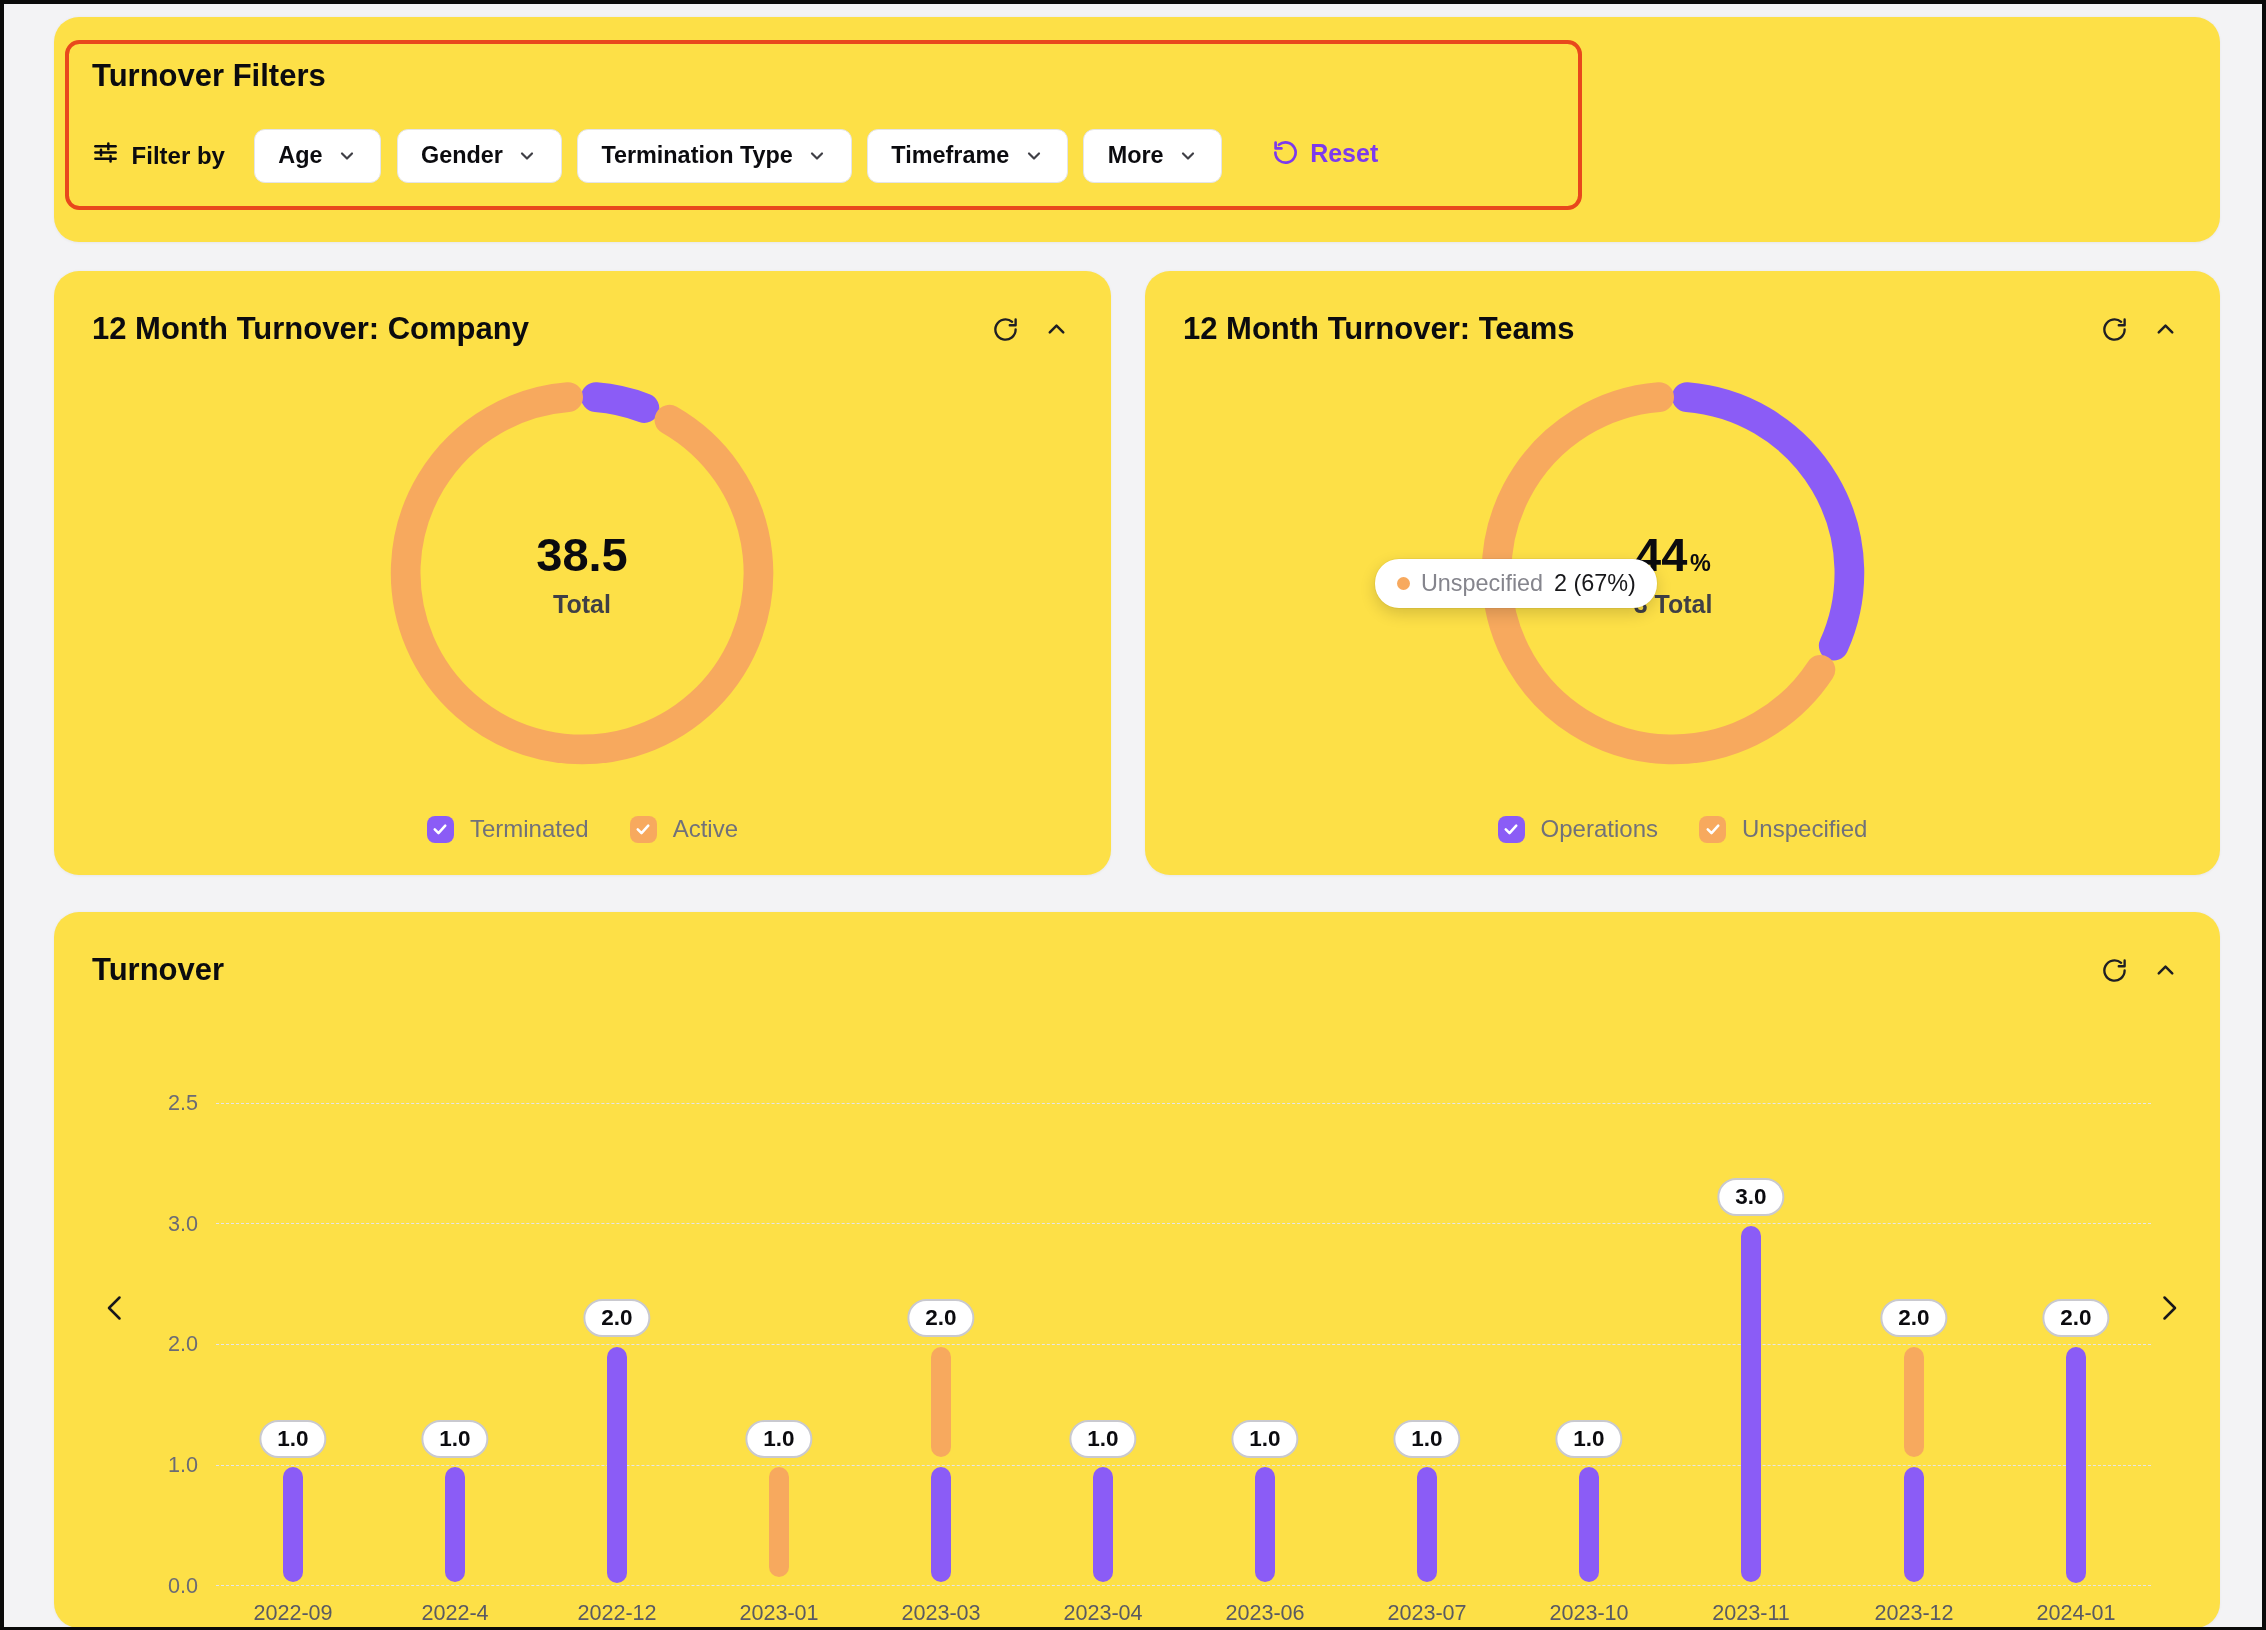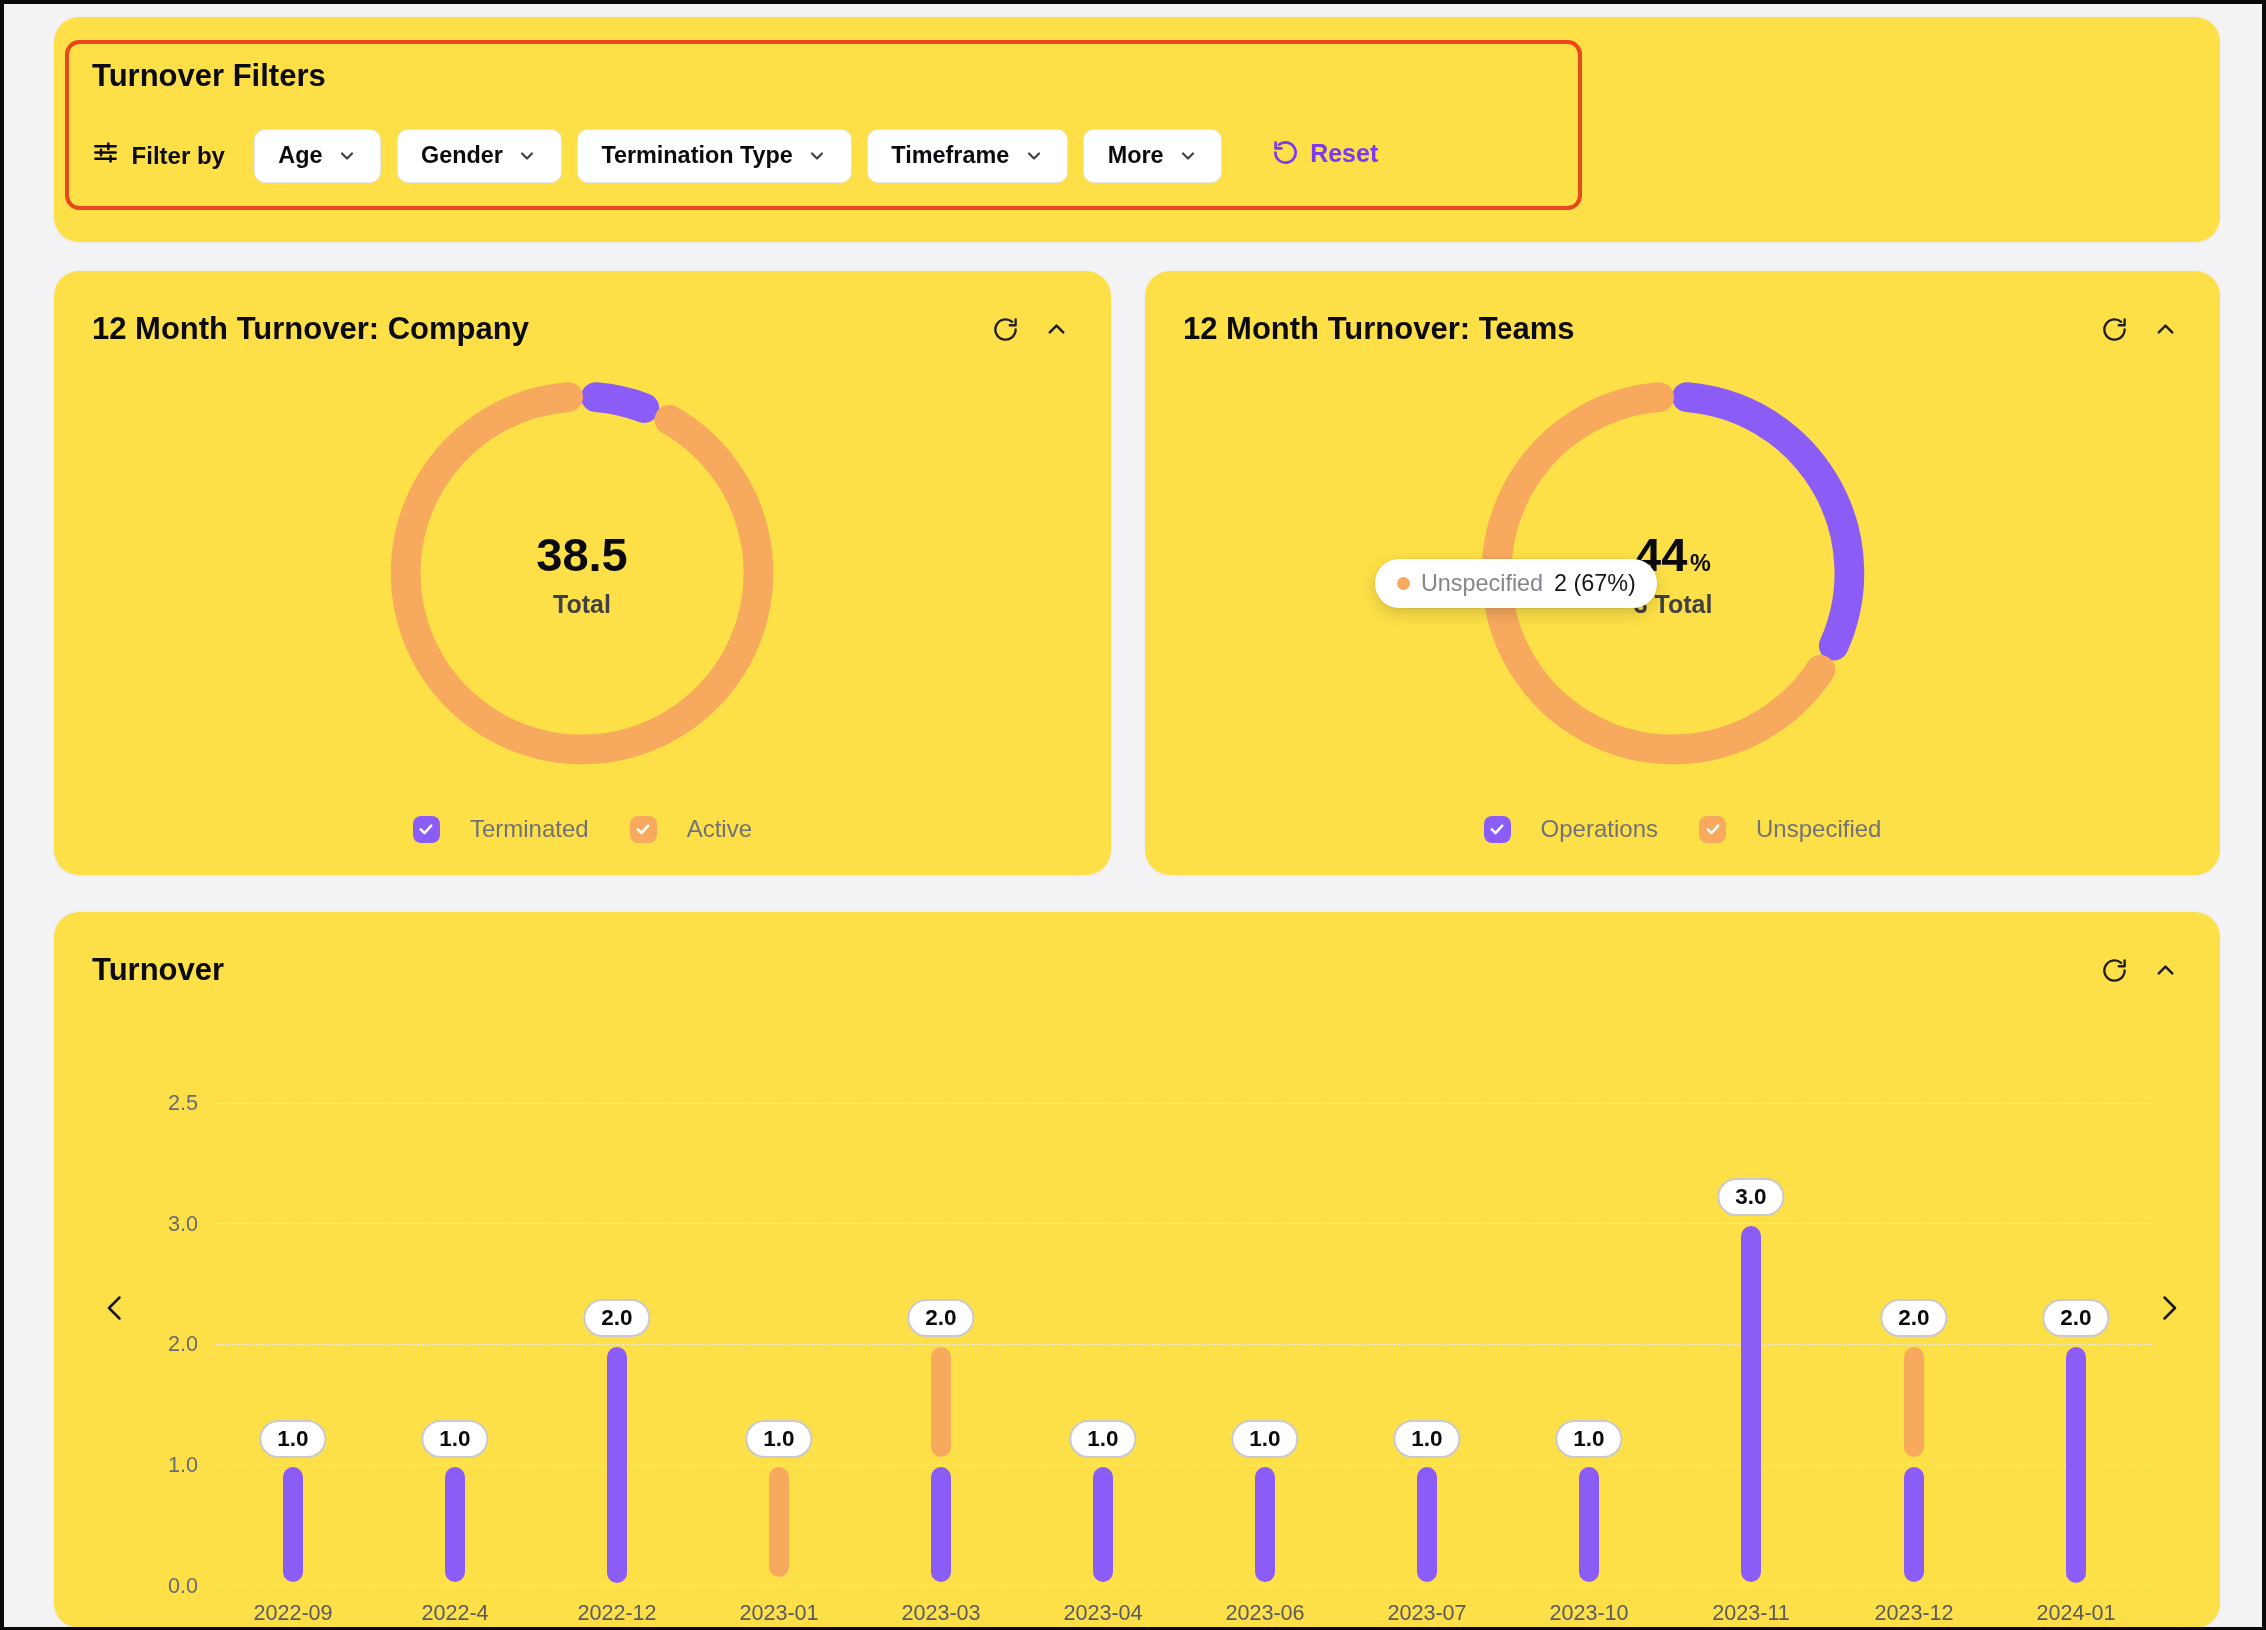--- a/index.html
+++ b/index.html
@@ -51,21 +51,21 @@
   .donut-wrap svg { position: absolute; inset: 0; }
   .donut-center {
     position: absolute; inset: 0; display: flex; flex-direction: column;
     align-items: center; justify-content: center; gap: 7.2px; pointer-events: none;
   }
   .center-value-row { display: flex; align-items: baseline; gap: 2.7px; }
   .center-value { font-size: 47px; font-weight: 700; color: #0b0b0f; }
   .center-unit { font-size: 23.4px; font-weight: 700; color: #0b0b0f; }
   .center-sub { font-size: 25px; color: #3f3f46; font-weight: bold; }
   .legend-row { position: absolute; left: 0; right: 0; bottom: 32px; display: flex; justify-content: center; gap: 41px; }
-  .legend-item { display: flex; align-items: center; gap: 30px; font-size: 24px; color: #71717a; }
+  .legend-item { display: flex; align-items: center; gap: 16px; font-size: 24px; color: #71717a; }
   .checkbox { width: 27px; height: 27px; border-radius: 8px; display: flex; align-items: center; justify-content: center; cursor: pointer; }
   .tooltip {
     position: absolute; left: 230px; top: 288px; height: 49px; z-index: 6;
     background: #fff; border-radius: 24px;
     box-shadow: 0 5.4px 16px rgba(0,0,0,0.16), 0 0 0 0.9px rgba(0,0,0,0.04);
     display: flex; align-items: center; gap: 10.8px; padding: 0 21.6px;
   }
   .tooltip-dot { width: 13.5px; height: 13.5px; border-radius: 50%; }
   .tooltip-label { font-size: 23.4px; color: #85858d; white-space: nowrap; }
   .tooltip-value { font-size: 23.4px; color: #18181b; white-space: nowrap; }

